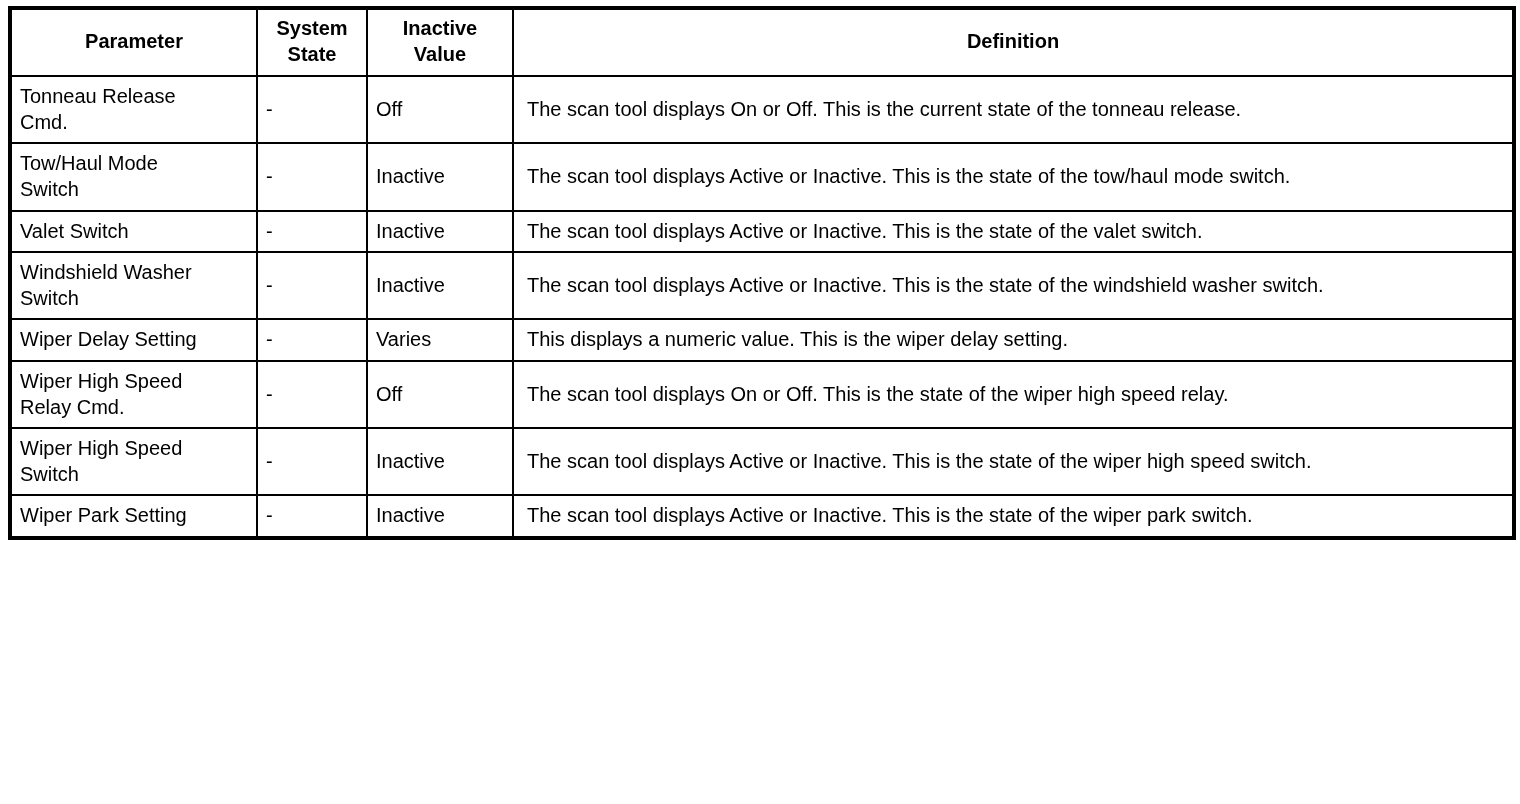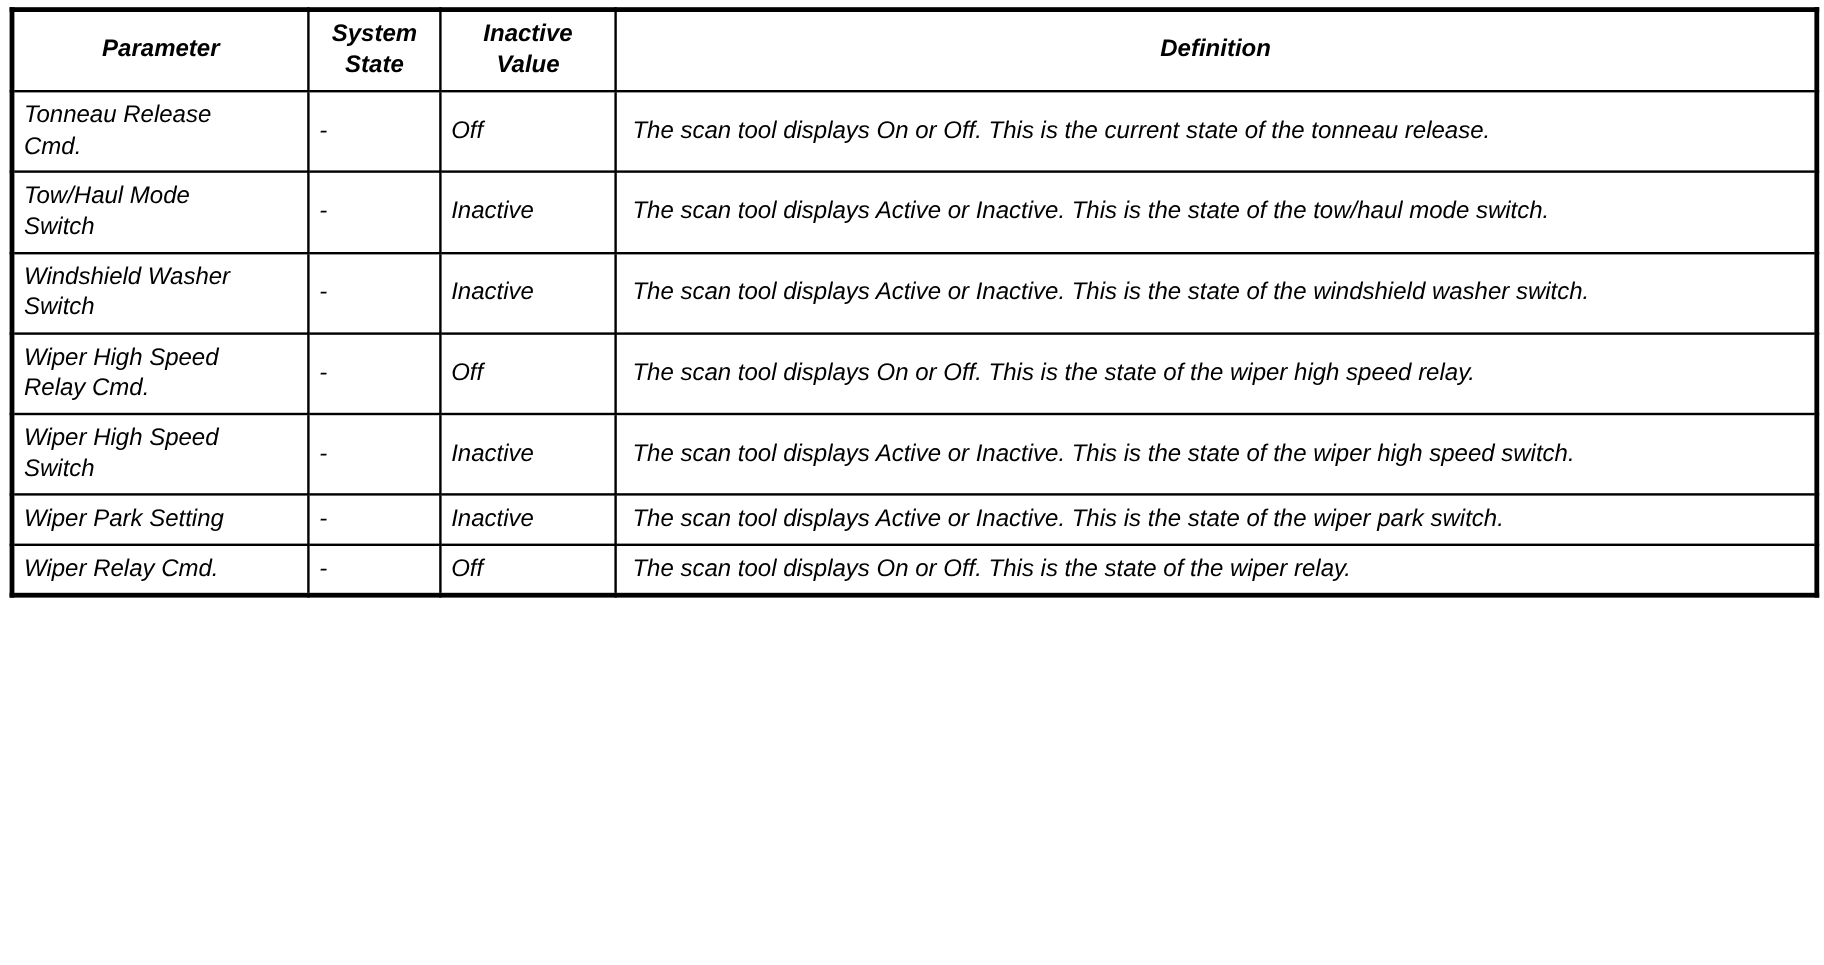--- a/index.html
+++ b/index.html
@@ -27,21 +27,20 @@
     border: 2px solid #000000;
     font-size: 20px;
     line-height: 1.28;
     vertical-align: middle;
     box-sizing: border-box;
     white-space: pre-line;
     overflow-wrap: break-word;
   }
   table.data-table {
     border: 4px solid #000000;
-    font-style: italic;
   }
   thead th {
     font-weight: bold;
     text-align: center;
     vertical-align: bottom;
     padding: 6px 4px 8px 4px;
   }
   tbody td {
     text-align: left;
     padding: 7px 6px 7px 8px;
@@ -85,25 +84,37 @@
           <td class="cell-def">The scan tool displays On or Off. This is the current state of the tonneau release.</td>
         </tr>
         <tr>
           <td>Tow/Haul Mode
 Switch</td>
           <td>-</td>
           <td>Inactive</td>
           <td class="cell-def">The scan tool displays Active or Inactive. This is the state of the tow/haul mode switch.</td>
         </tr>
         <tr>
+          <td>Valet Switch</td>
+          <td>-</td>
+          <td>Inactive</td>
+          <td class="cell-def">The scan tool displays Active or Inactive. This is the state of the valet switch.</td>
+        </tr>
+        <tr>
           <td>Windshield Washer
 Switch</td>
           <td>-</td>
           <td>Inactive</td>
           <td class="cell-def">The scan tool displays Active or Inactive. This is the state of the windshield washer switch.</td>
+        </tr>
+        <tr>
+          <td>Wiper Delay Setting</td>
+          <td>-</td>
+          <td>Varies</td>
+          <td class="cell-def">This displays a numeric value. This is the wiper delay setting.</td>
         </tr>
         <tr>
           <td>Wiper High Speed
 Relay Cmd.</td>
           <td>-</td>
           <td>Off</td>
           <td class="cell-def">The scan tool displays On or Off. This is the state of the wiper high speed relay.</td>
         </tr>
         <tr>
           <td>Wiper High Speed
@@ -111,21 +122,15 @@
           <td>-</td>
           <td>Inactive</td>
           <td class="cell-def">The scan tool displays Active or Inactive. This is the state of the wiper high speed switch.</td>
         </tr>
         <tr>
           <td>Wiper Park Setting</td>
           <td>-</td>
           <td>Inactive</td>
           <td class="cell-def">The scan tool displays Active or Inactive. This is the state of the wiper park switch.</td>
         </tr>
-        <tr>
-          <td>Wiper Relay Cmd.</td>
-          <td>-</td>
-          <td>Off</td>
-          <td class="cell-def">The scan tool displays On or Off. This is the state of the wiper relay.</td>
-        </tr>
       </tbody>
   </table>
 </div>
 
 </body></html>

